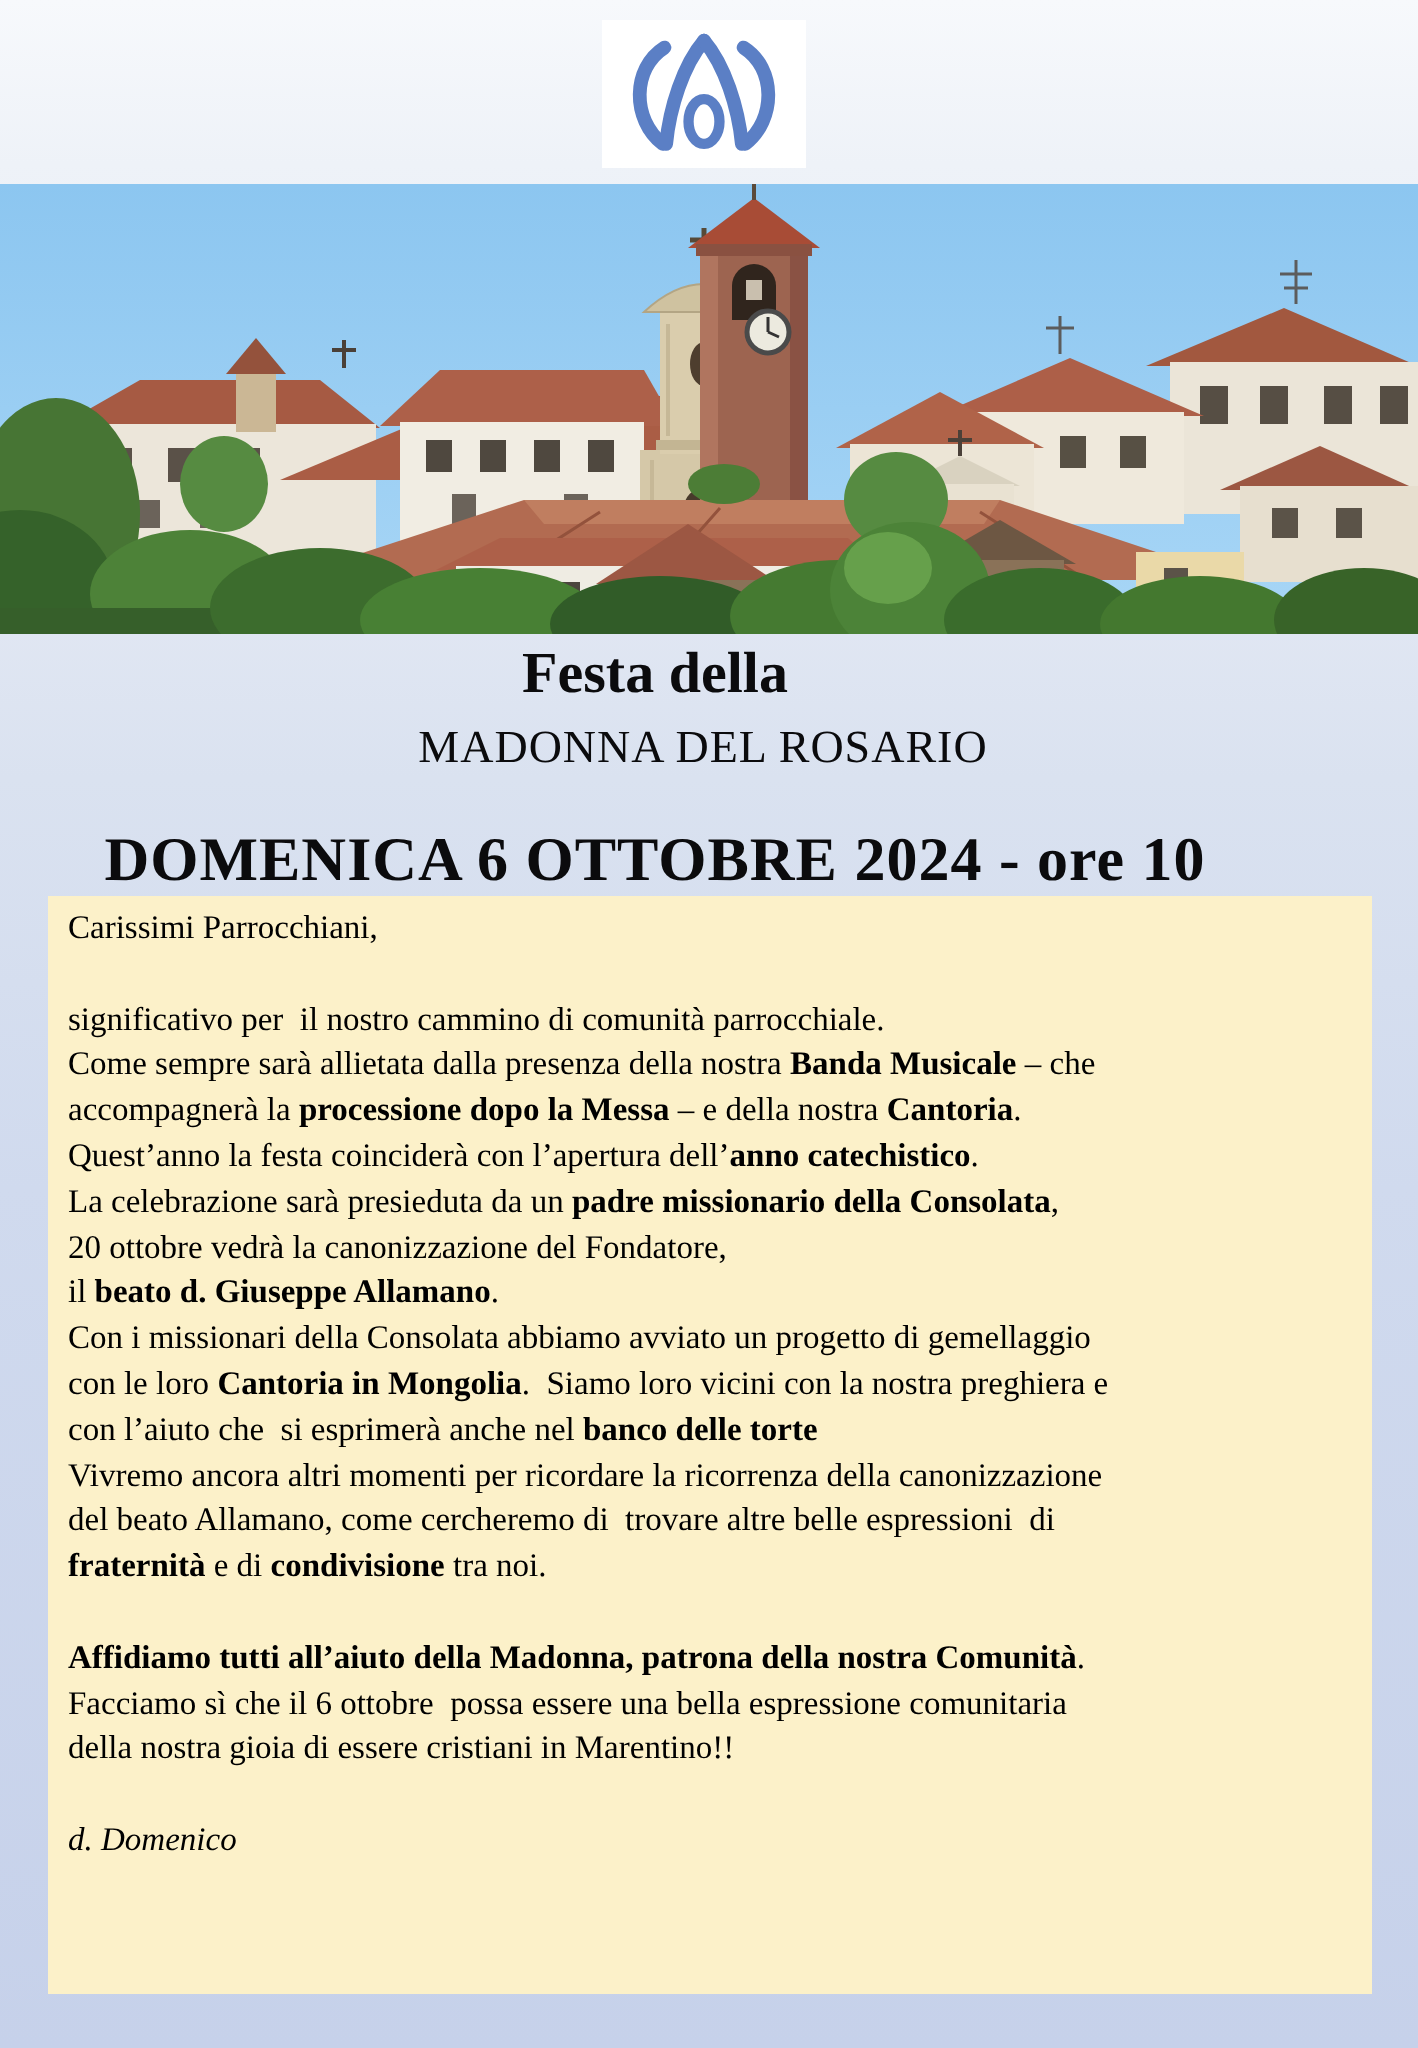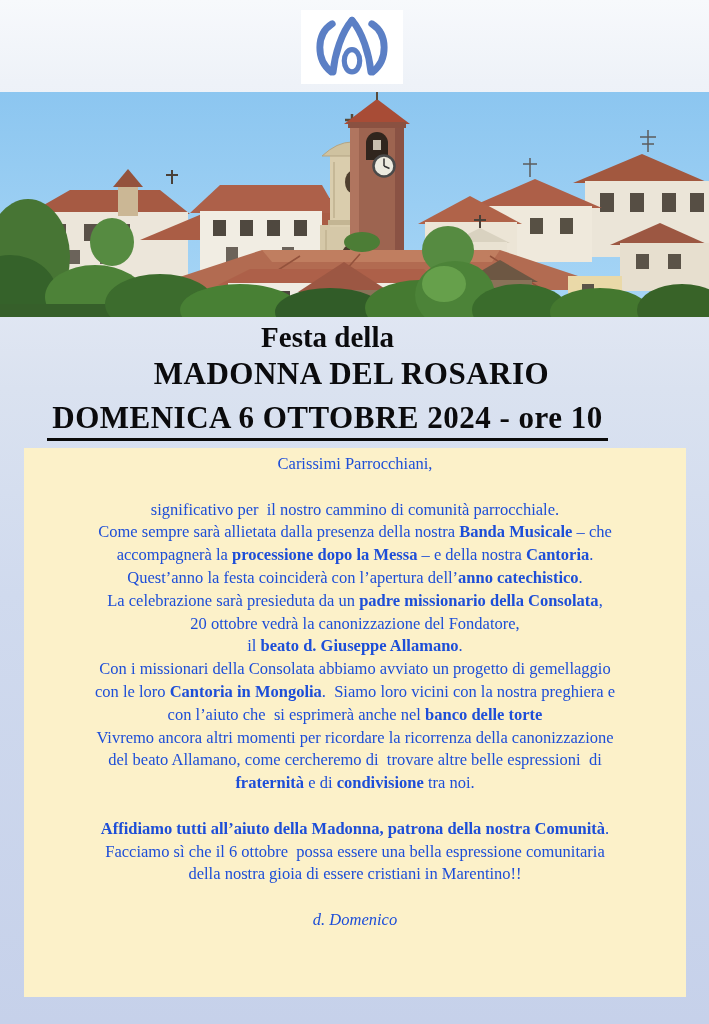--- a/index.html
+++ b/index.html
@@ -6,27 +6,27 @@
   #page{
     position:relative;width:709px;height:1024px;margin:0 auto;overflow:hidden;
     background:linear-gradient(180deg,#f7f9fc 0%,#eef2f8 8%,#e4e9f4 26%,#dae2f0 38%,#d0daee 58%,#c6d1ea 100%);
     font-family:"Liberation Serif","DejaVu Serif",serif;
   }
   .logo-box{position:absolute;left:301px;top:10px;width:102px;height:74px;background:#ffffff;
     display:flex;align-items:center;justify-content:center;}
   .photo{position:absolute;left:0;top:92px;width:709px;height:225px;display:block;}
   .titles{position:absolute;left:0;top:320px;width:655px;text-align:center;color:#0b0b0d;}
   .t1{font-size:29px;font-weight:bold;line-height:35px;}
-  .t2{font-size:31px;font-weight:bold;line-height:37px;letter-spacing:.5px;padding-left:48px;}
-  .t3wrap{margin-top:8px;}
+  .t2{font-size:23px;font-weight:normal;line-height:37px;letter-spacing:.5px;padding-left:48px;}
+  .t3wrap{margin-top:20px;}
   .t3{display:inline-block;font-size:31px;font-weight:bold;line-height:36px;letter-spacing:.5px;
     border-bottom:3px solid #0a0a0a;padding:0 5px 2px;}
   .letter{position:absolute;left:24px;top:448px;width:662px;height:549px;background:#fcf1c9;
-    box-sizing:border-box;padding:5px 10px 0;text-align:center;
-    font-size:16.5px;line-height:22.8px;color:#1d4ed8;}
+    box-sizing:border-box;padding:5px 10px 0;
+    font-size:16.5px;line-height:22.8px;color:#000000;}
   .line{white-space:pre-wrap;min-height:22.8px;}
   .line b{font-weight:bold;}
   .line i{font-style:italic;}
 </style>
 </head>
 <body>
 
 <div id="page">
 
   <div class="logo-box">

